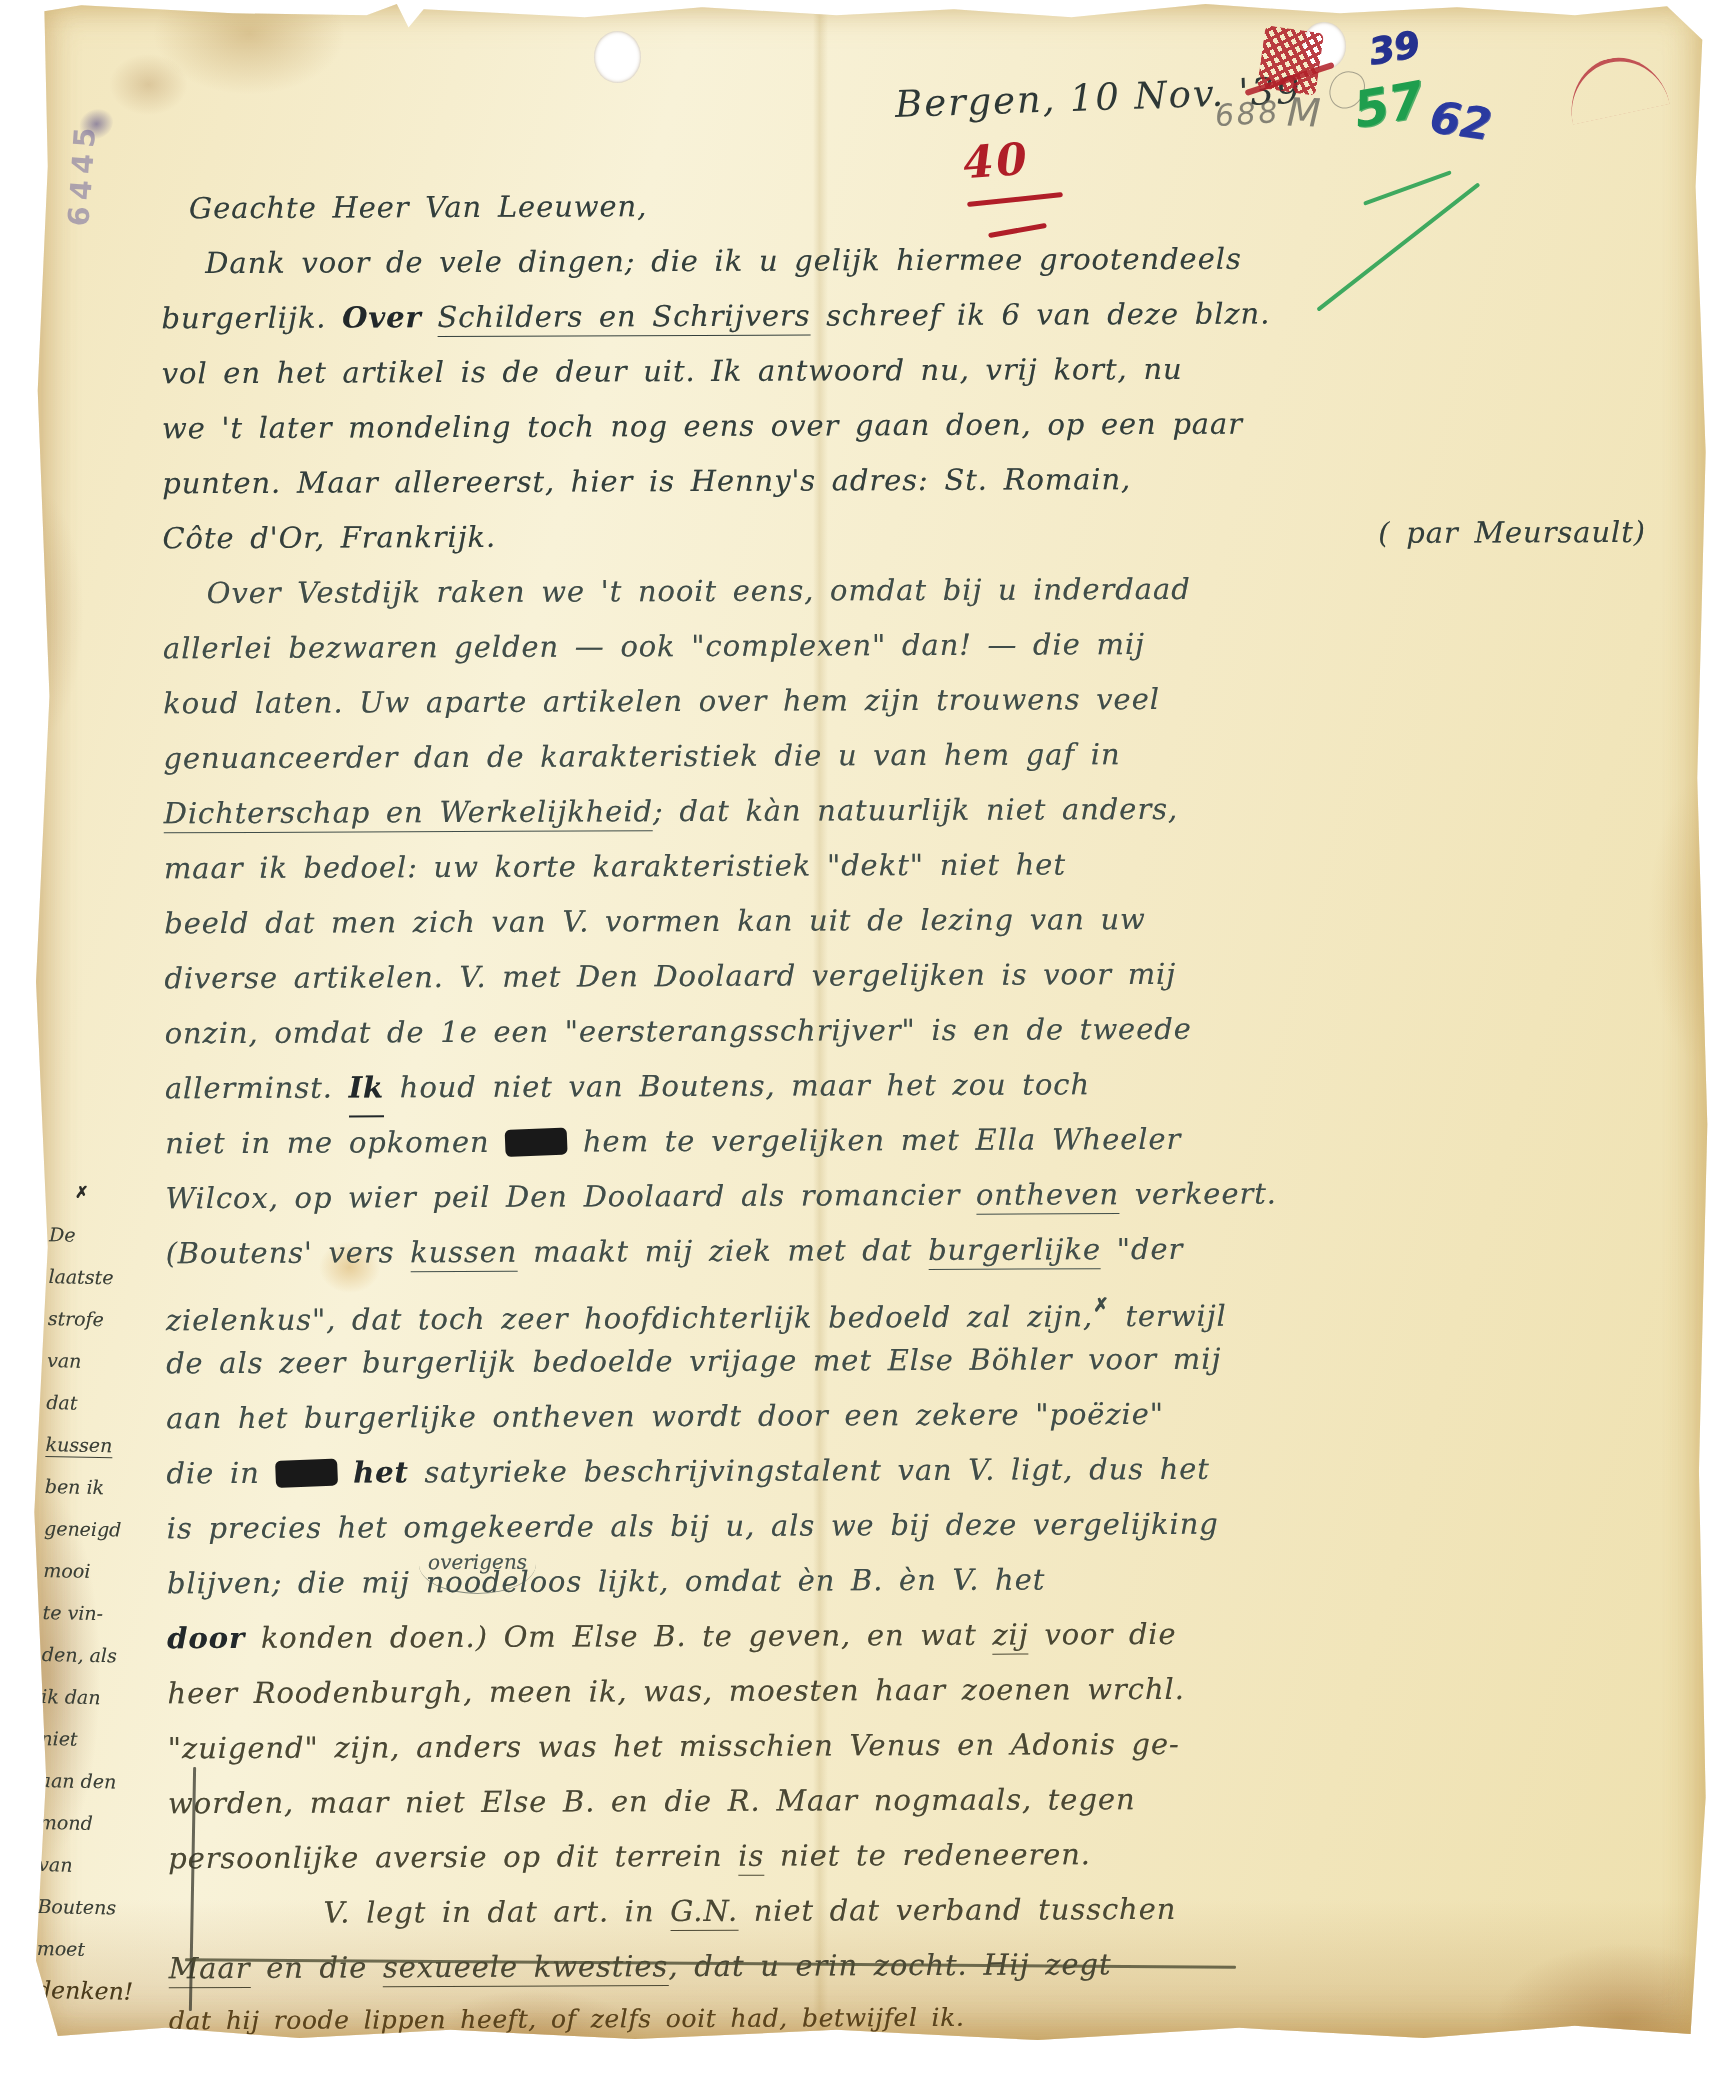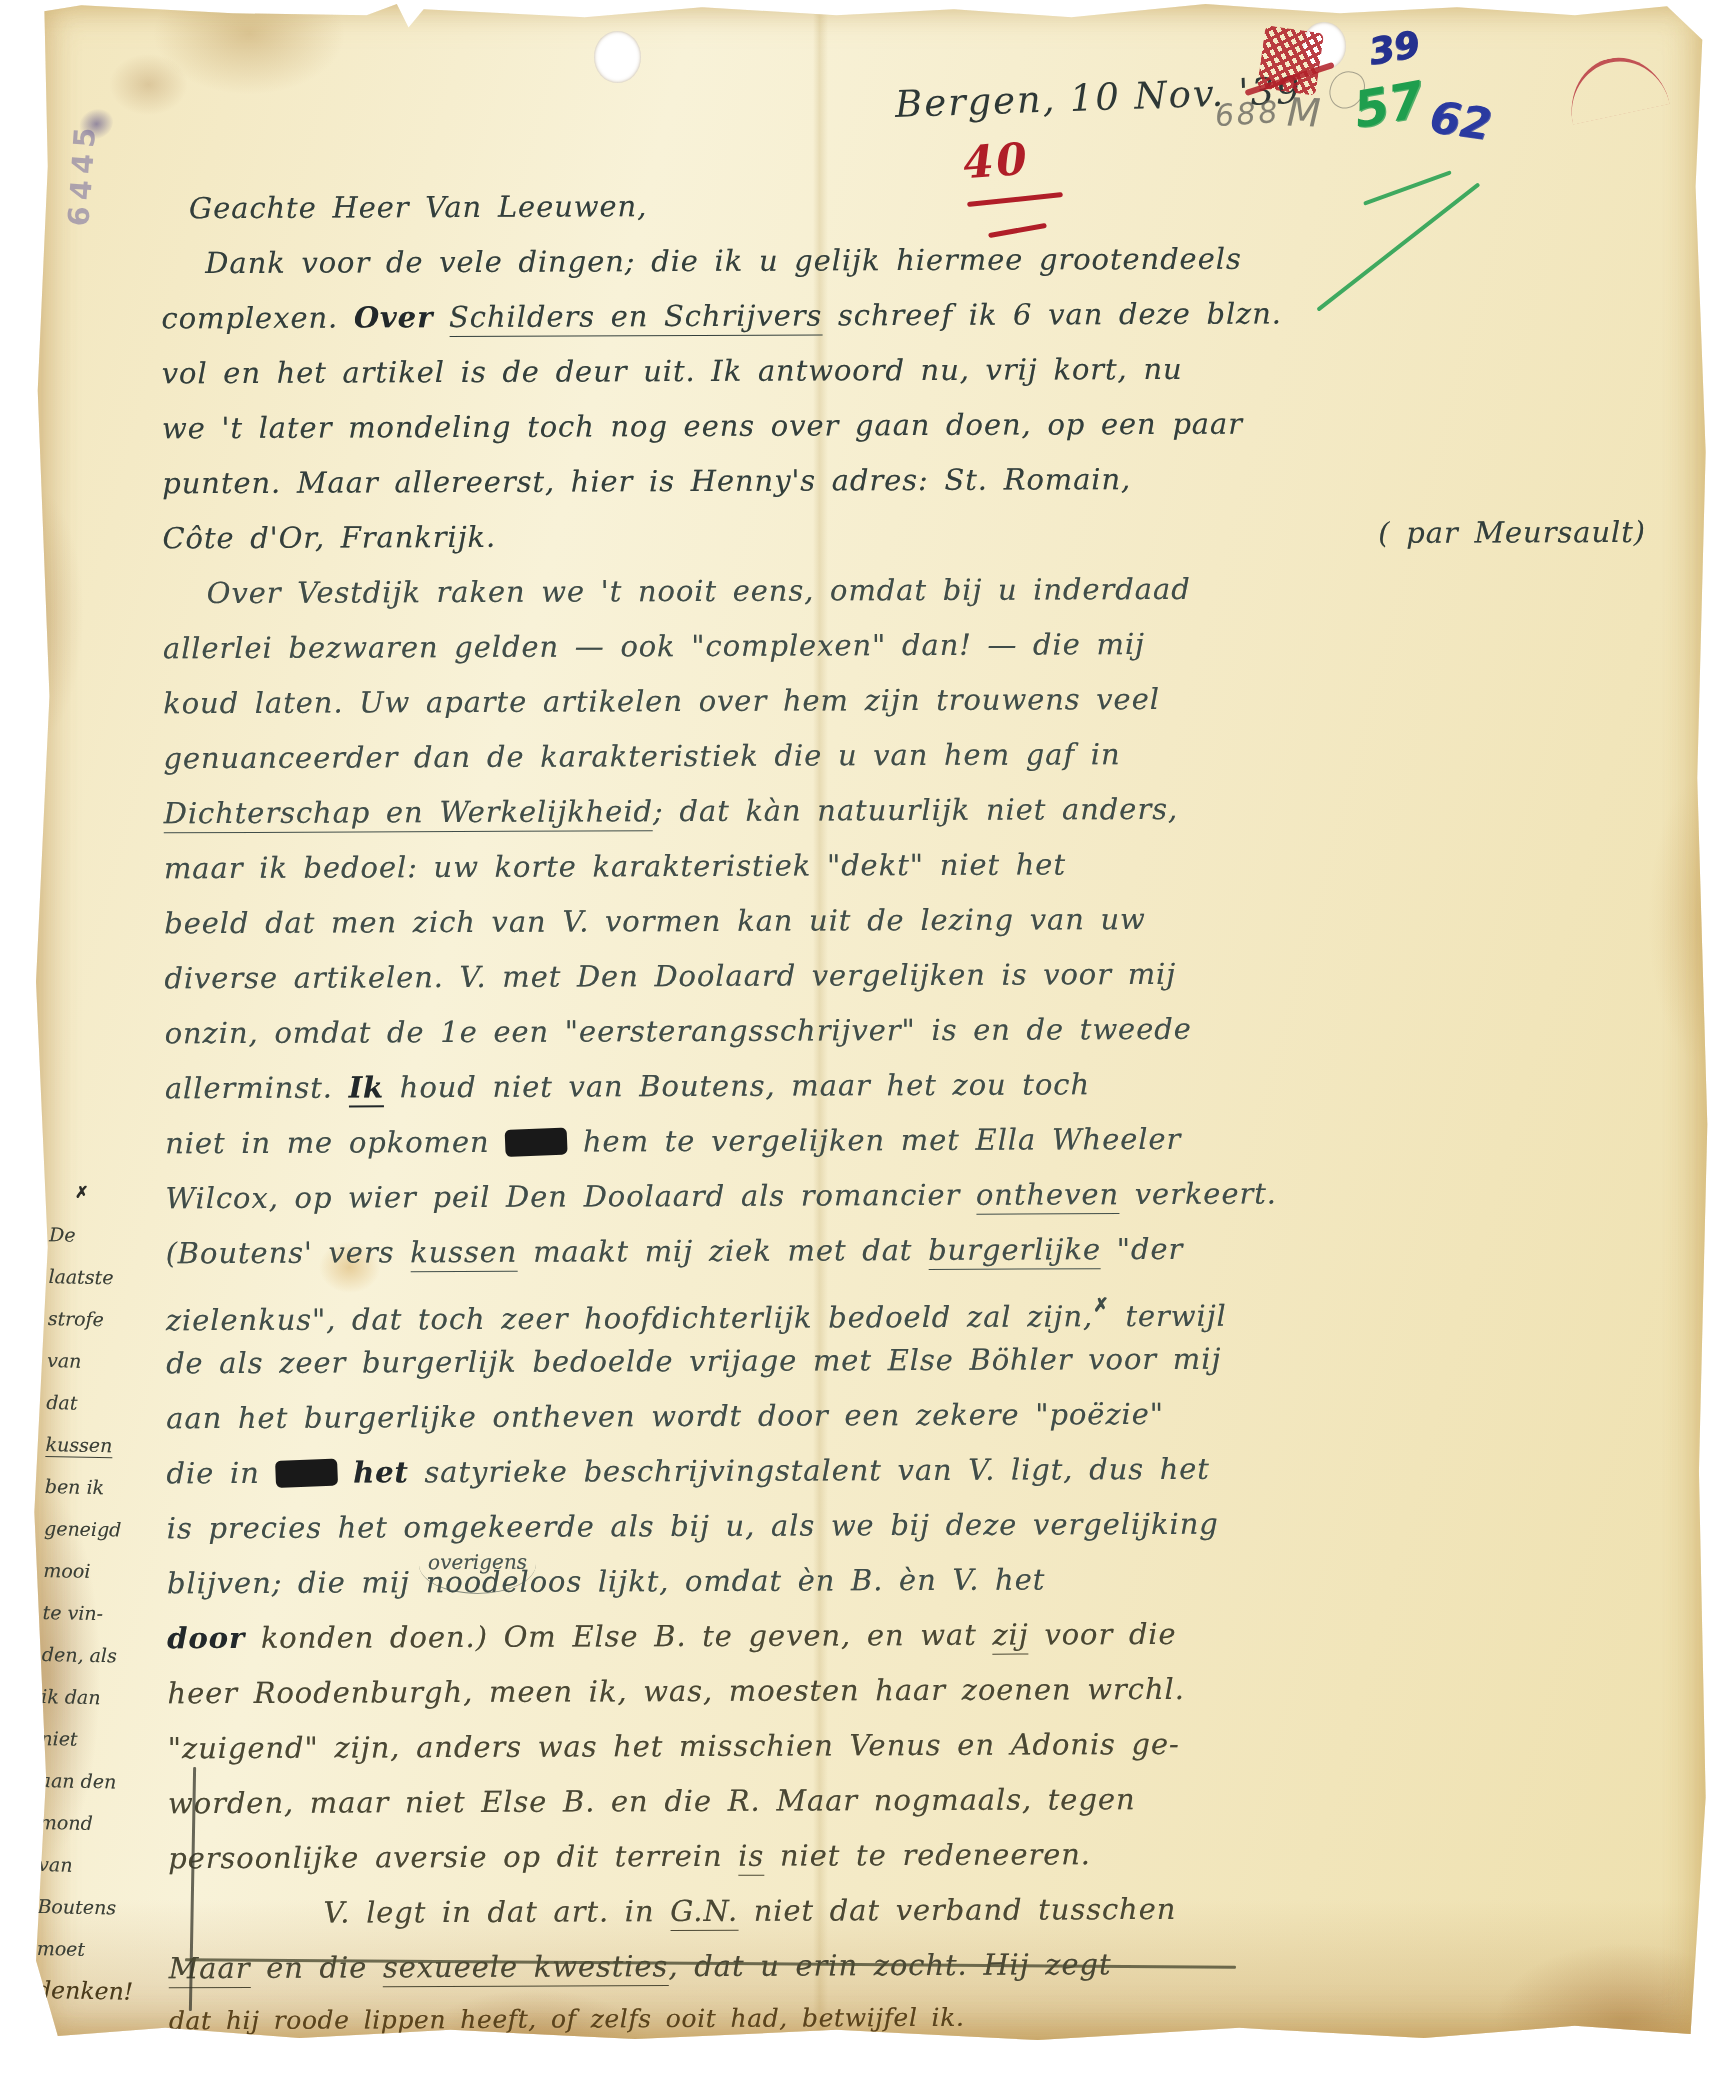--- a/index.html
+++ b/index.html
@@ -76,21 +76,21 @@
   .line{line-height:55px;height:55px;white-space:nowrap;}
   .line:nth-child(-n+7){color:#333f3c;}
   .line:nth-child(n+27){color:#4a4733;}
   .line.ind1{padding-left:28px;}
   .line.ind2{padding-left:44px;}
   .line.ind3{padding-left:155px;}
   .line.last{font-size:25px;color:#5a431c;letter-spacing:0.6px;line-height:50px;
     text-shadow:0 0 0.6px rgba(90,67,28,.5);}
   .u{border-bottom:1.9px solid currentColor;padding-bottom:1.9px;}
   .b{font-weight:bold;color:#22282a;}
-  .bu{font-weight:bold;color:#22282a;border-bottom:2.5px solid #22282a;padding-bottom:1px;}
+  .bu{font-weight:bold;color:#22282a;border-bottom:2.5px solid #22282a;padding-bottom:11px;}
   .blob{display:inline-block;width:62px;height:27px;background:#191919;border-radius:5.6px;
     vertical-align:-3.7px;transform:rotate(-2deg);}
   .x{font-size:18.6px;vertical-align:15px;font-weight:bold;font-style:normal;}
   .right{float:right;margin-right:18.6px;}
   .insbase{position:relative;}
   .ins-word{position:absolute;left:-6.2px;top:-30px;font-size:20px;letter-spacing:0;
     word-spacing:1.2px;color:#4a5752;border-bottom:1.2px solid rgba(74,87,82,.7);
     border-radius:0 0 100% 100%;padding:0 8.7px 2.5px 8.7px;white-space:nowrap;}
   
   #margin-note{position:absolute;left:12.4px;top:1169px;width:106px;text-align:left;
@@ -129,21 +129,21 @@
   <div id="green-stroke-2" class="green-stroke"></div>
   <div id="blue-number" class="crayon">62</div>
   <div id="red-curve"></div>
   <div id="red-number">40</div>
   <div id="red-stroke-1" class="red-stroke"></div>
   <div id="red-stroke-2" class="red-stroke"></div>
 
   <div id="letter-body">
       <div class="line ind1"><span>Geachte Heer Van Leeuwen,</span></div>
       <div class="line ind2"><span>Dank voor de vele dingen; die ik u gelijk hiermee grootendeels</span></div>
-      <div class="line"><span>complexen. </span><span class="b">Over</span><span> </span><span class="u">Schilders en Schrijvers</span><span> schreef ik 6 van deze blzn.</span></div>
+      <div class="line"><span>burgerlijk. </span><span class="b">Over</span><span> </span><span class="u">Schilders en Schrijvers</span><span> schreef ik 6 van deze blzn.</span></div>
       <div class="line"><span>vol en het artikel is de deur uit. Ik antwoord nu, vrij kort, nu</span></div>
       <div class="line"><span>we 't later mondeling toch nog eens over gaan doen, op een paar</span></div>
       <div class="line"><span>punten. Maar allereerst, hier is Henny's adres: St. Romain,</span></div>
       <div class="line"><span>Côte d'Or, Frankrijk.</span><span class="right">( par Meursault)</span></div>
       <div class="line ind2"><span>Over Vestdijk raken we 't nooit eens, omdat bij u inderdaad</span></div>
       <div class="line"><span>allerlei bezwaren gelden — ook "complexen" dan! — die mij</span></div>
       <div class="line"><span>koud laten. Uw aparte artikelen over hem zijn trouwens veel</span></div>
       <div class="line"><span>genuanceerder dan de karakteristiek die u van hem gaf in</span></div>
       <div class="line"><span class="u">Dichterschap en Werkelijkheid</span><span>; dat kàn natuurlijk niet anders,</span></div>
       <div class="line"><span>maar ik bedoel: uw korte karakteristiek "dekt" niet het</span></div>

